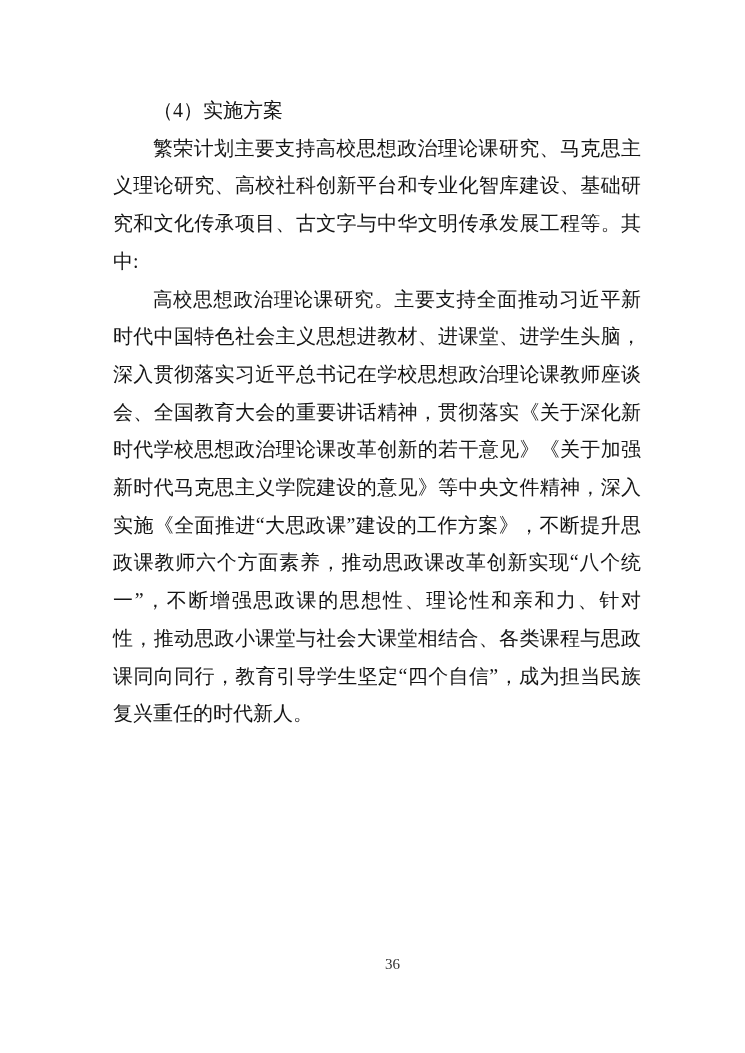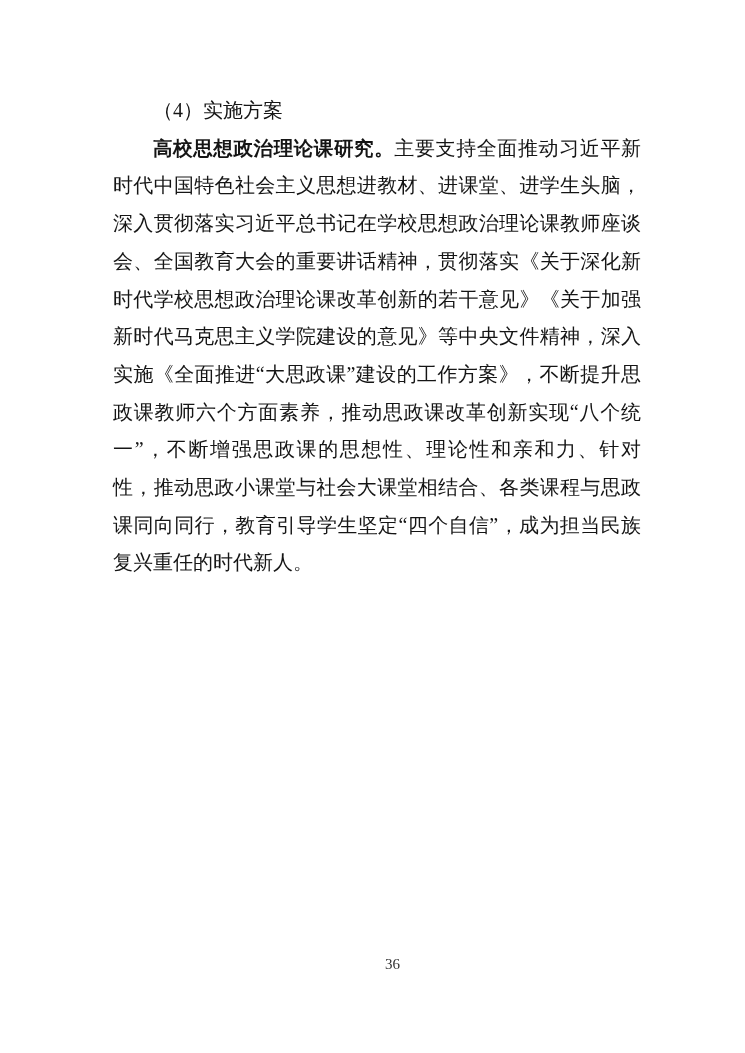--- a/index.html
+++ b/index.html
@@ -29,21 +29,21 @@
   }
   .content p {
     margin: 0;
     padding: 0;
     text-indent: 2em;
   }
   .heading {
     font-weight: 400;
   }
   .lead {
-    font-weight: 700;
+    font-weight: 400;
     font-family: "Liberation Sans", "DejaVu Sans", sans-serif;
     font-size: 19.5px;
   }
   .page-number {
     position: absolute;
     left: 0;
     top: 956px;
     width: 100%;
     text-align: center;
     font-family: "Liberation Serif", "DejaVu Serif", serif;
@@ -51,20 +51,21 @@
     color: #333333;
   }
 </style>
 </head>
 <body>
 
 <div class="page">
   <div class="content">
     <p class="heading">（4）实施方案</p>
 
+    <p><span>繁荣计划主要支持高校思想政治理论课研究、马克思主义理论研究、高校社科创新平台和专业化智库建设、基础研究和文化传承项目、古文字与中华文明传承发展工程等。其中:</span></p>
 
     <p><span class="lead">高校思想政治理论课研究。</span><span>主要支持全面推动习近平新时代中国特色社会主义思想进教材、进课堂、进学生头脑，深入贯彻落实习近平总书记在学校思想政治理论课教师座谈会、全国教育大会的重要讲话精神，贯彻落实《关于深化新时代学校思想政治理论课改革创新的若干意见》《关于加强新时代马克思主义学院建设的意见》等中央文件精神，深入实施《全面推进“大思政课”建设的工作方案》，不断提升思政课教师六个方面素养，推动思政课改革创新实现“八个统一”，不断增强思政课的思想性、理论性和亲和力、针对性，推动思政小课堂与社会大课堂相结合、各类课程与思政课同向同行，教育引导学生坚定“四个自信”，成为担当民族复兴重任的时代新人。</span></p>
 
 
   </div>
 
   <div class="page-number">36</div>
 </div>
 
 </body></html>

